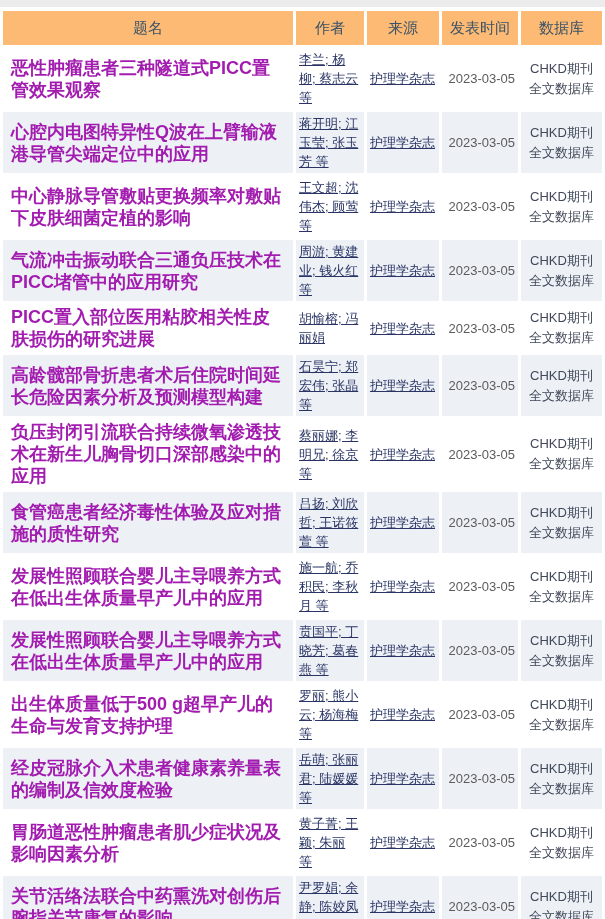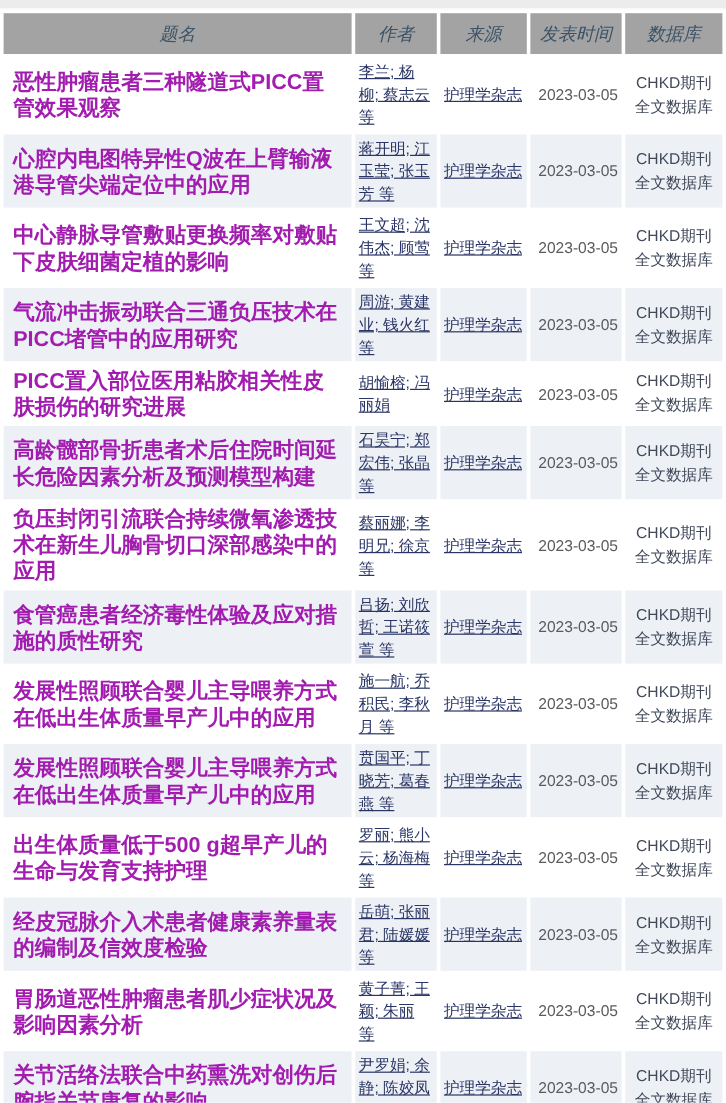--- a/index.html
+++ b/index.html
@@ -18,30 +18,29 @@
     border-bottom: 1px solid #ffffff;
   }
   table.results {
     width: 605px;
     border-collapse: separate;
     border-spacing: 3px 3px;
     table-layout: fixed;
     margin: 0;
   }
   th {
-    background: #a3a3a3;
+    background: #fdba74;
     color: #3c5266;
     font-size: 15px;
     font-weight: normal;
     text-align: center;
     height: 30px;
     padding: 2px;
     vertical-align: middle;
     cursor: pointer;
-    font-style: italic;
   }
   td {
     vertical-align: middle;
     padding: 2px 3px;
     word-break: break-all;
   }
   tr.alt td { background: #edf1f6; }
   td.c-title { padding-left: 8px; padding-right: 6px; }
   .title-link {
     color: #a21caf;

